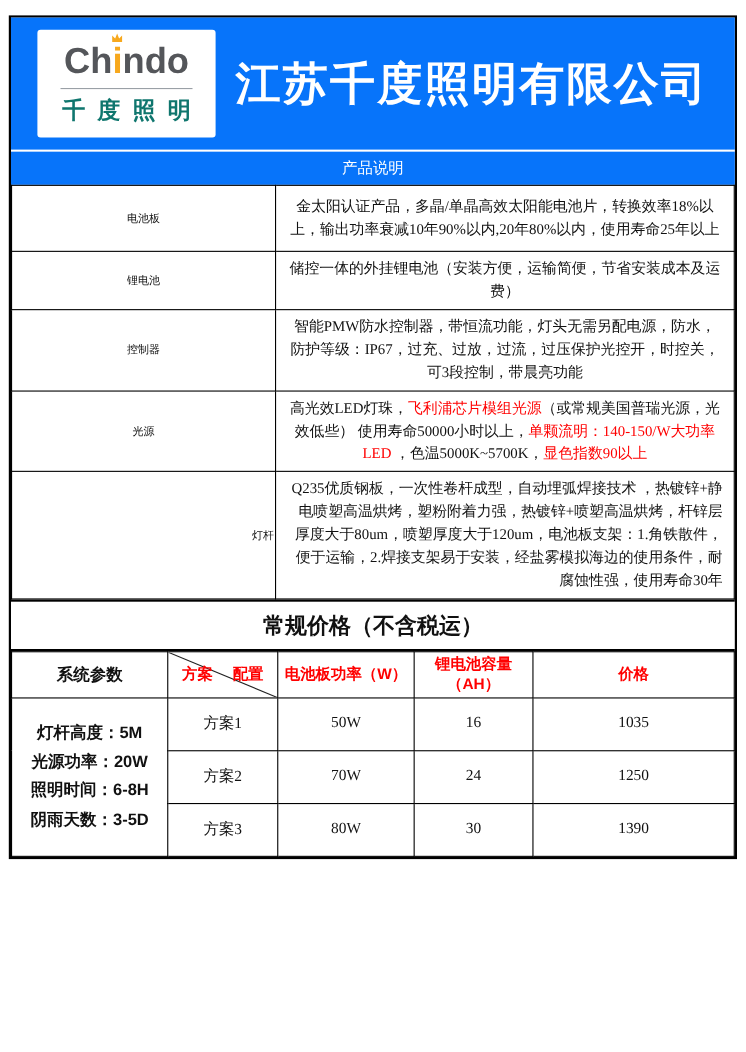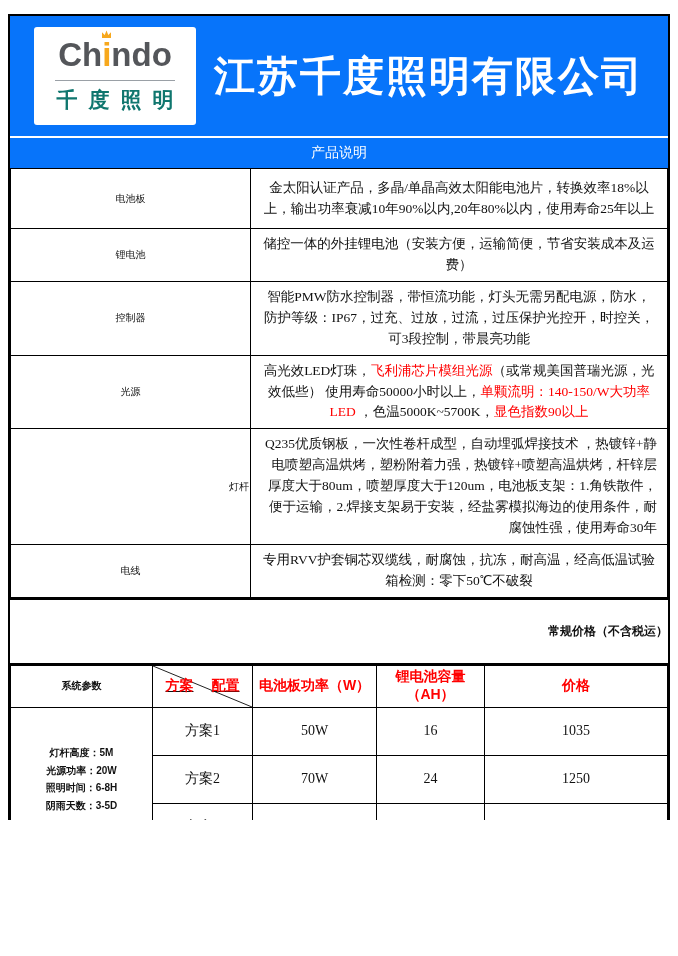--- a/index.html
+++ b/index.html
@@ -67,40 +67,40 @@
   .spec-table tr:nth-child(5) td { height: 64px; text-align: right; }
   .spec-table tr:nth-child(6) td { height: 44px; }
   .spec-table tr:nth-child(7) td { height: 112px; }
   .spec-table tr:nth-child(8) td { height: 48px; }
   .spec-table tr:nth-child(9) td { height: 36px; }
   .red { color: #ff0000; }
 
   
   .price-title {
     border-top: 2px solid #000; border-bottom: 2px solid #000;
-    text-align: right; padding: 23px 0;
-    font-family: "Liberation Sans", sans-serif; font-weight: bold; font-size: 12px;
+    text-align: center; padding: 8px 0;
+    font-family: "Liberation Sans", sans-serif; font-weight: bold; font-size: 20px;
   }
   .price-table td { border: 1px solid #000; text-align: center; vertical-align: middle; }
   .price-table .head-row td { height: 42px; }
   .price-table .plan-row td { height: 48px; }
   .head-red {
     color: #ff0000; font-weight: bold;
     font-family: "Liberation Sans", sans-serif; font-size: 14px;
   }
   .sys-head, .sys-params {
-    font-family: "Liberation Sans", sans-serif; font-weight: bold; font-size: 10px;
+    font-family: "Liberation Sans", sans-serif; font-weight: bold; font-size: 15px;
   }
   .sys-params { line-height: 1.75; }
   .diag-cell { position: relative; overflow: hidden; }
   .diag-cell svg.diag {
     position: absolute; left: 0; top: 0; width: 100%; height: 100%;
   }
   .diag-labels {
-    position: relative; display: flex; justify-content: center; gap: 18px; align-items: center; text-decoration: underline;
+    position: relative; display: flex; justify-content: center; gap: 18px; align-items: center;
   }
   .cell-plain { font-size: 14px; }
 </style>
 </head>
 <body>
 
 <div class="page">
   <div class="doc">
 
     <div class="brand-header">
@@ -132,24 +132,20 @@
             <td class="label-cell">控制器</td>
             <td class="content-cell"><span>智能PMW防水控制器，带恒流功能，灯头无需另配电源，防水，防护等级：IP67，过充、过放，过流，过压保护光控开，时控关，可3段控制，带晨亮功能</span></td>
           </tr>
           <tr>
             <td class="label-cell">光源</td>
             <td class="content-cell"><span>高光效LED灯珠，</span><span class="red">飞利浦芯片模组光源</span><span>（或常规美国普瑞光源，光效低些） 使用寿命50000小时以上，</span><span class="red">单颗流明：140-150/W大功率LED</span><span> ，色温5000K~5700K，</span><span class="red">显色指数90以上</span></td>
           </tr>
           <tr>
             <td class="label-cell">灯杆</td>
             <td class="content-cell"><span>Q235优质钢板，一次性卷杆成型，自动埋弧焊接技术 ，热镀锌+静电喷塑高温烘烤，塑粉附着力强，热镀锌+喷塑高温烘烤，杆锌层厚度大于80um，喷塑厚度大于120um，电池板支架：1.角铁散件，便于运输，2.焊接支架易于安装，经盐雾模拟海边的使用条件，耐腐蚀性强，使用寿命30年</span></td>
-          </tr>
-          <tr>
-            <td class="label-cell">电线</td>
-            <td class="content-cell"><span>专用RVV护套铜芯双缆线，耐腐蚀，抗冻，耐高温，经高低温试验箱检测：零下50℃不破裂</span></td>
           </tr>
         </tbody>
     </table>
 
     <div class="price-title">常规价格（不含税运）</div>
 
     <table class="price-table">
       <colgroup>
         <col style="width:142px">
           <col style="width:100px">

